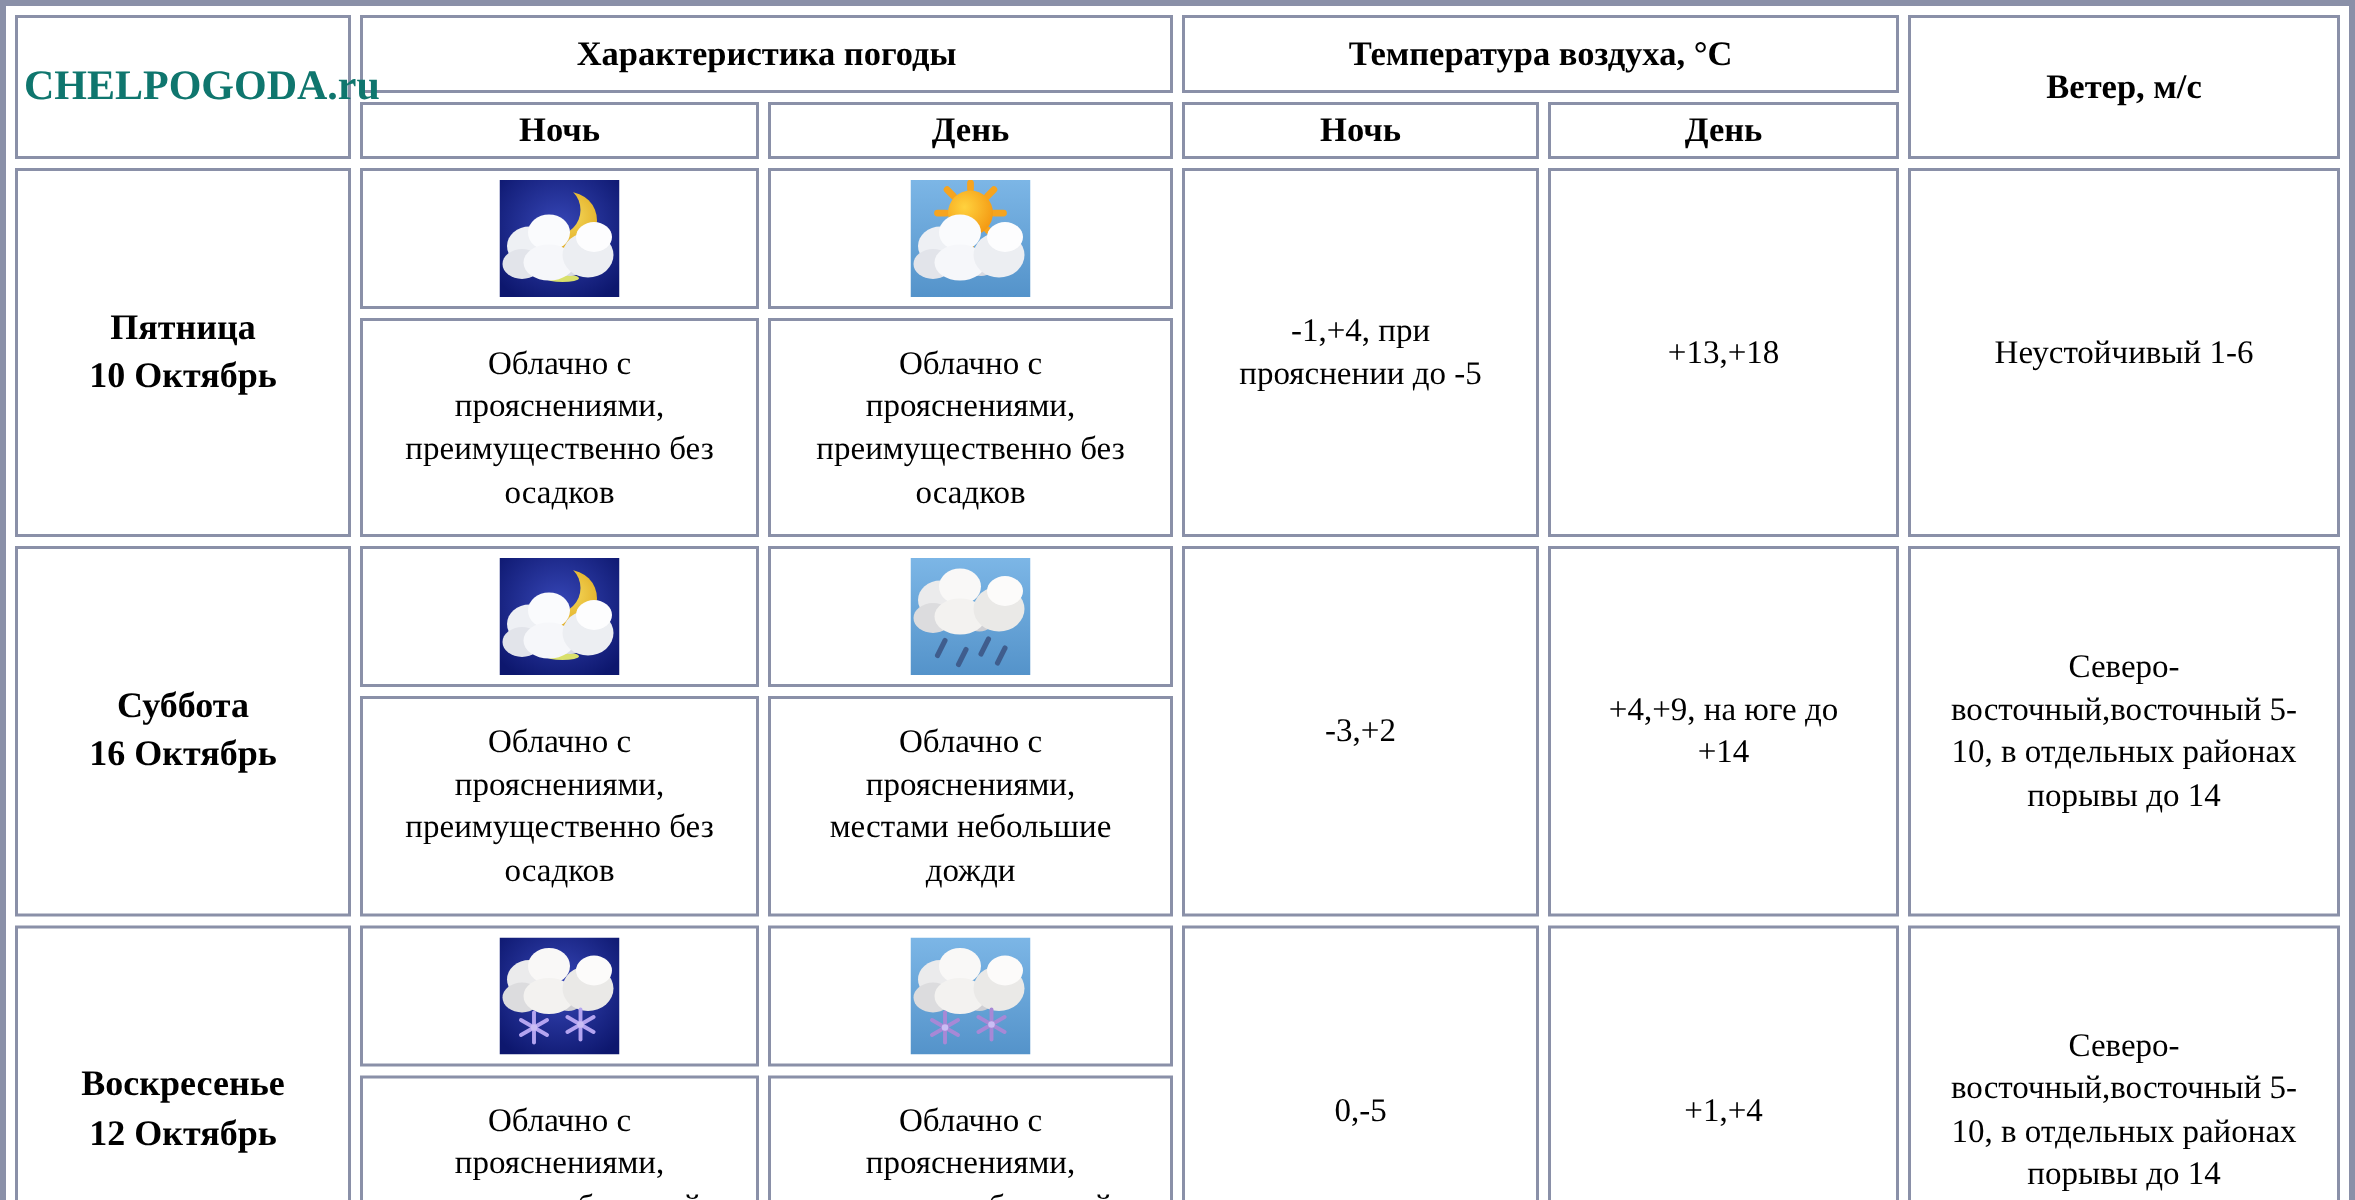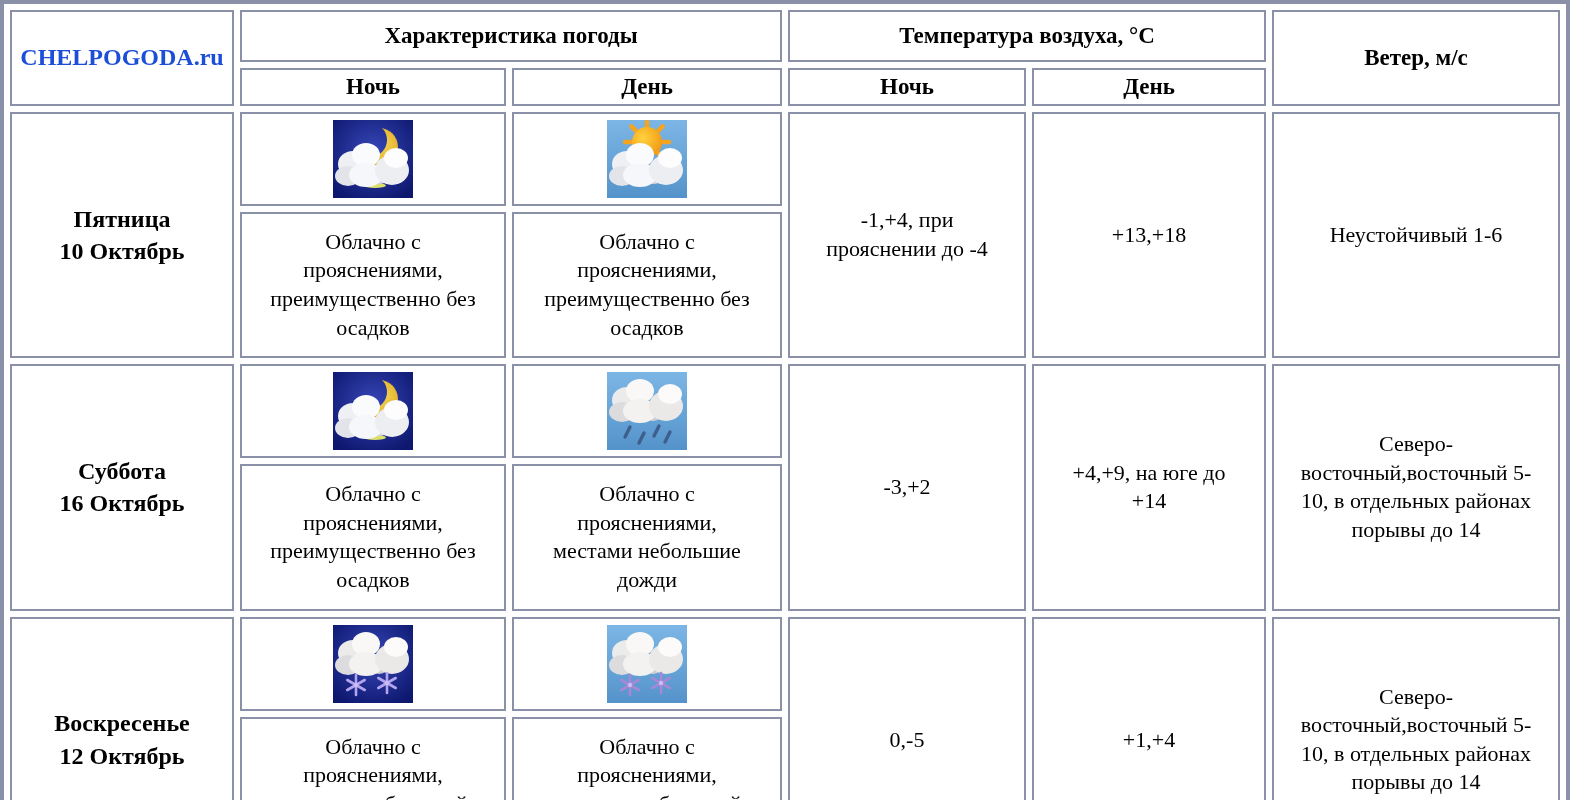--- a/index.html
+++ b/index.html
@@ -22,21 +22,21 @@
     padding:2px 4px;
     color:#000000;
     font-size:22px;
     line-height:1.3;
     box-sizing:border-box;
   }
   tr.hdr1{height:52px;}
   tr.hdr2{height:28px;}
   tr.icons{height:94px;}
   .head-cell{font-weight:bold;font-size:23px;}
-  .logo-cell{font-weight:bold;font-size:24px;color:#1d4ed8;white-space:nowrap;cursor:pointer;}
+  .logo-cell{font-weight:bold;font-size:28px;color:#0f766e;white-space:nowrap;cursor:pointer;}
   .day-cell{font-weight:bold;font-size:24px;line-height:1.35;}
   .icon-td{padding:2px;}
   svg.wicon{display:block;margin:0 auto;width:80px;height:78px;}
   .desc-inner{max-width:220px;margin:12px auto;}
   .temp-inner{max-width:190px;margin:0 auto;}
   .wind-inner{max-width:240px;margin:16px auto;}
 </style>
 </head>
 <body>
 
@@ -146,21 +146,21 @@
       </svg>
     </td>
     <td class="icon-td">
       <svg class="wicon" viewBox="0 0 80 78">
         <rect width="80" height="78" fill="url(#gDay)"></rect>
             <use href="#sunG"></use>
             <use href="#cloudsLow"></use>
       </svg>
     </td>
     <td rowspan="2">
-      <div class="temp-inner">-1,+4, при прояснении до -4</div>
+      <div class="temp-inner">-1,+4, при прояснении до -5</div>
     </td>
     <td rowspan="2">
       <div class="temp-inner">+13,+18</div>
     </td>
     <td rowspan="2">
       <div class="wind-inner">Неустойчивый 1-6</div>
     </td>
   </tr>
   <tr>
     <td>

